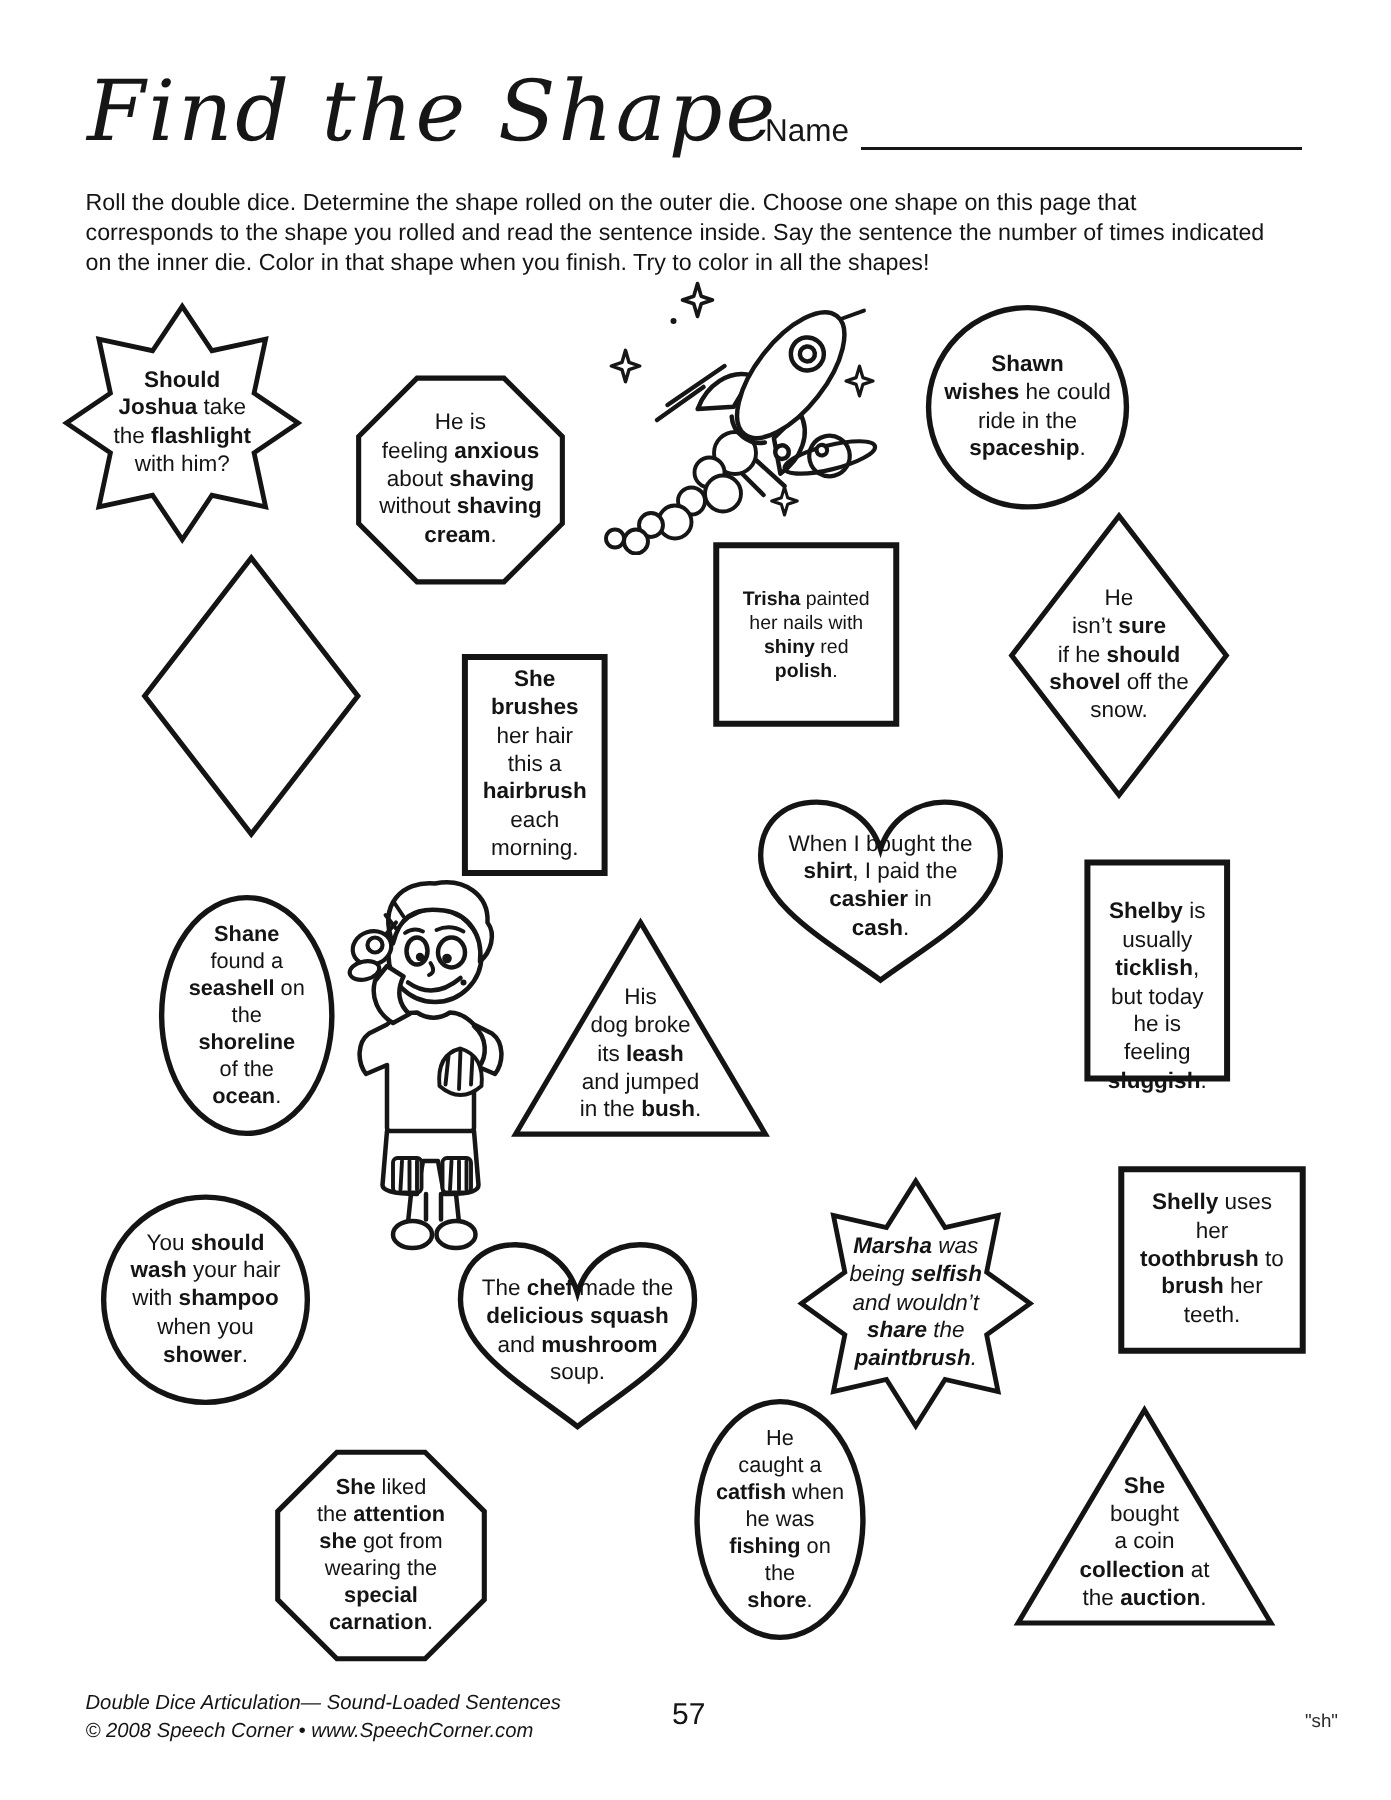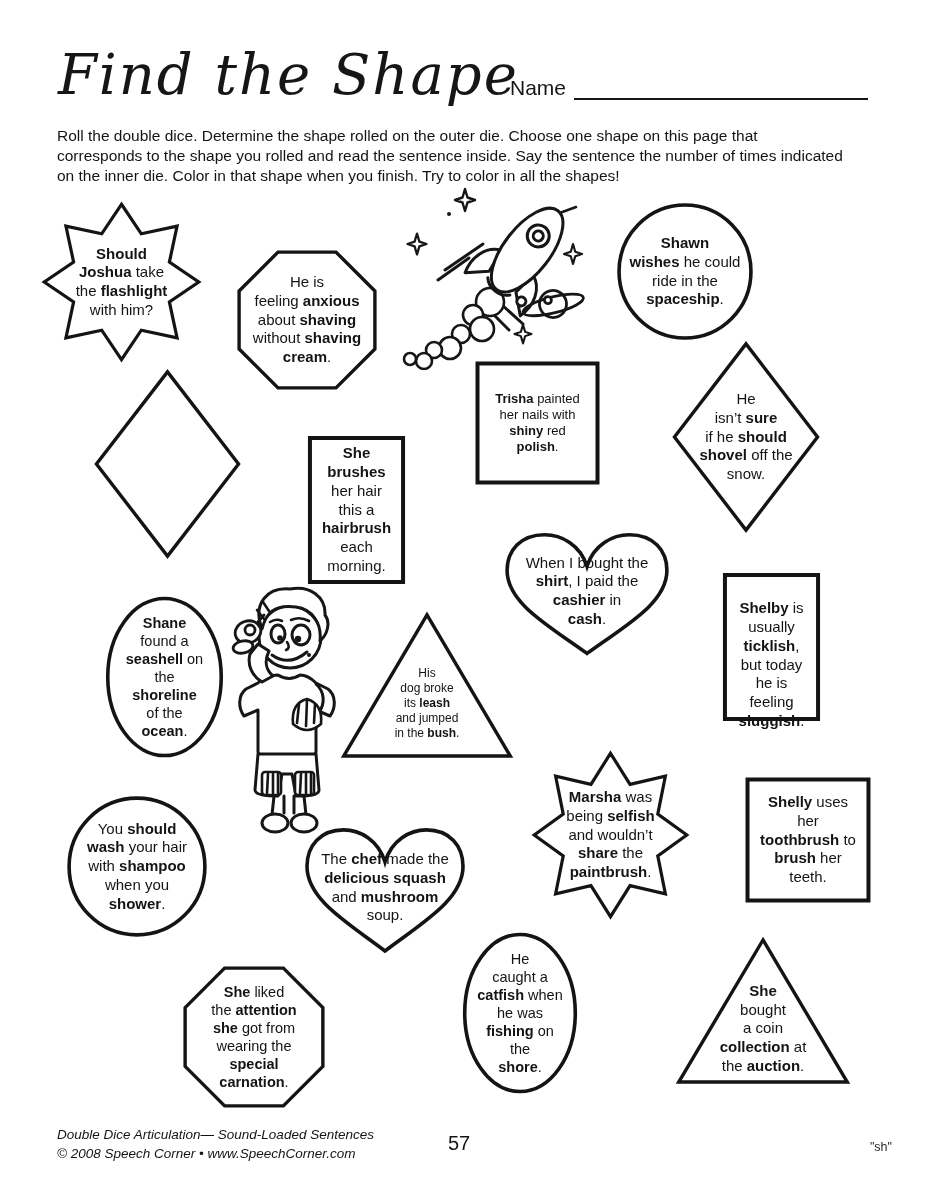--- a/index.html
+++ b/index.html
@@ -174,29 +174,29 @@
         <div class="ln">the</div>
         <div class="ln"><b>shoreline</b></div>
         <div class="ln">of the</div>
         <div class="ln"><b>ocean</b>.</div>
       </div>
     </div>
     <div class="shape" style="left: 342px; top: 612px; width: 170px; height: 147px;">
       <svg viewBox="0 0 100 100" preserveAspectRatio="none" class="outline ol-triangle">
         <polygon points="50,2 99,98 1,98"></polygon>
       </svg>
-      <div class="shape-text" style="inset: 27% 13% 3%; font-size: 12px;">
+      <div class="shape-text" style="inset: 27% 13% 3%; font-size: 15px;">
         <div class="ln">His</div>
         <div class="ln">dog broke</div>
         <div class="ln">its <b>leash</b></div>
         <div class="ln">and jumped</div>
         <div class="ln">in the <b>bush</b>.</div>
       </div>
     </div>
-    <div class="shape" style="left: 533px; top: 752px; width: 155px; height: 166px;">
+    <div class="shape" style="left: 533px; top: 786px; width: 155px; height: 166px; font-style: italic;">
       <svg viewBox="0 0 100 100" preserveAspectRatio="none" class="outline ol-star8">
         <polygon points="50,0.8 62.6,19.5 85.4,14.6 80.5,37.4 99.2,50 80.5,62.6 85.4,85.4 62.6,80.5 50,99.2 37.4,80.5 14.6,85.4 19.5,62.6 0.8,50 19.5,37.4 14.6,14.6 37.4,19.5"></polygon>
       </svg>
       <div class="shape-text" style="inset: 18%; font-size: 15px;">
         <div class="ln"><b>Marsha</b> was</div>
         <div class="ln">being <b>selfish</b></div>
         <div class="ln">and wouldn’t</div>
         <div class="ln"><b>share</b> the</div>
         <div class="ln"><b>paintbrush</b>.</div>
       </div>

